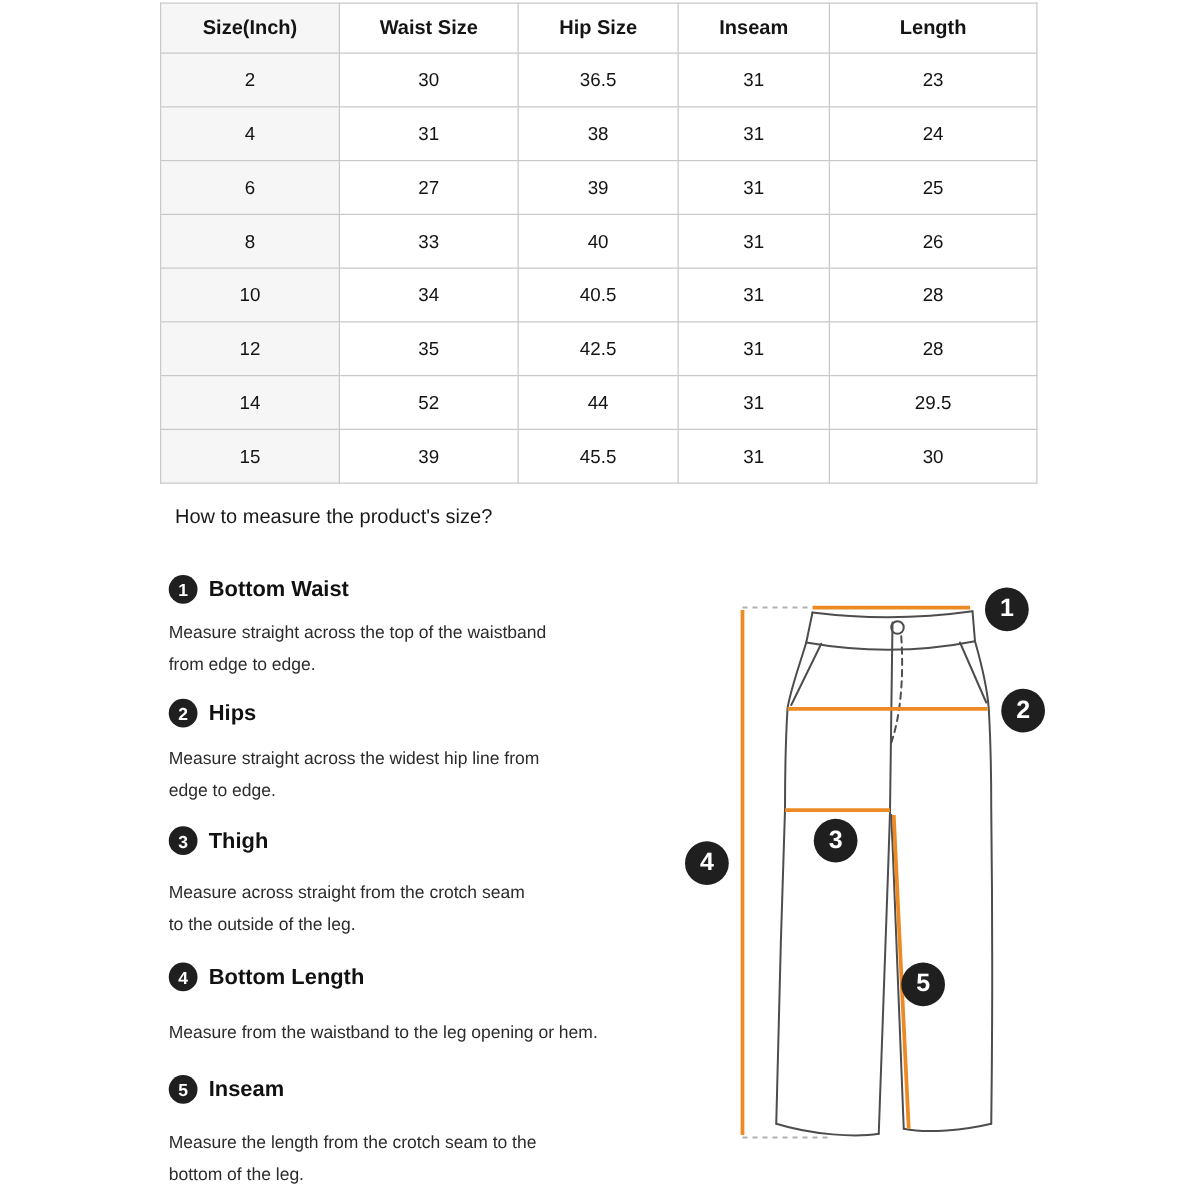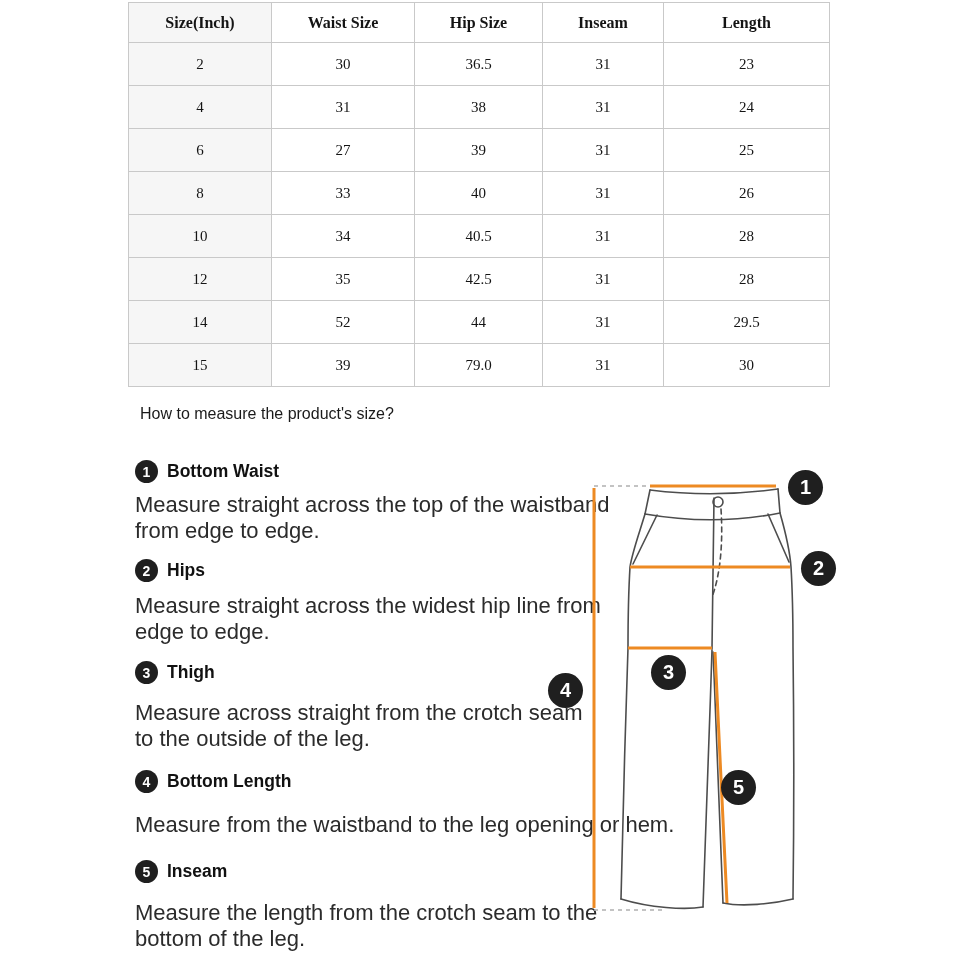--- a/index.html
+++ b/index.html
@@ -15,42 +15,42 @@
   .canvas{position:absolute;left:0;top:0;width:960px;height:960px;background:#fff;}
 
   
   table.size-table{
     position:absolute;left:128px;top:2px;width:701px;
     border-collapse:collapse;table-layout:fixed;
     border:1px solid #9e9e9e;
   }
   table.size-table th, table.size-table td{
     border:1px solid #c9c9c9;text-align:center;vertical-align:middle;
-    color:#141414;background:#fff;font-family:Liberation Serif, serif;
+    color:#141414;background:#fff;
   }
   table.size-table th{height:40px;font-size:16px;font-weight:600;}
   table.size-table td{height:43px;font-size:15px;font-weight:400;}
   table.size-table th.first, table.size-table td.first{background:#f6f6f6;}
 
   
   .guide-heading{
     position:absolute;left:140px;top:405px;
     font-size:16px;font-weight:400;color:#1a1a1a;white-space:nowrap;
   }
   .item-title{
     position:absolute;left:135px;display:flex;align-items:center;white-space:nowrap;
   }
   .num-badge{
     width:23px;height:23px;border-radius:50%;background:var(--badge);color:#fff;
     display:inline-flex;align-items:center;justify-content:center;
     font-size:14px;font-weight:700;margin-right:9px;flex:0 0 auto;
   }
   .item-label{font-size:17.5px;font-weight:700;color:#111;text-align:right;}
   .item-desc{
-    position:absolute;left:135px;font-size:22px;color:#2b2b2b;line-height:26px;white-space:nowrap;
+    position:absolute;left:135px;font-size:14px;color:#2b2b2b;line-height:26px;white-space:nowrap;
   }
 
   
   .diagram-svg{position:absolute;left:540px;top:430px;}
   .marker{
     position:absolute;width:35px;height:35px;border-radius:50%;
     background:var(--badge);color:#fff;display:flex;align-items:center;justify-content:center;
     font-size:20px;font-weight:700;
   }
   .m1{left:788px;top:470px;}
@@ -127,21 +127,21 @@
       <tr>
         <td class="first">14</td>
         <td>52</td>
         <td>44</td>
         <td>31</td>
         <td>29.5</td>
       </tr>
       <tr>
         <td class="first">15</td>
         <td>39</td>
-        <td>79.0</td>
+        <td>45.5</td>
         <td>31</td>
         <td>30</td>
       </tr>
     </tbody>
   </table>
 
   <div class="guide-heading">How to measure the product's size?</div>
 
   <div class="item-title" style="top:460px;">
     <span class="num-badge">1</span>

